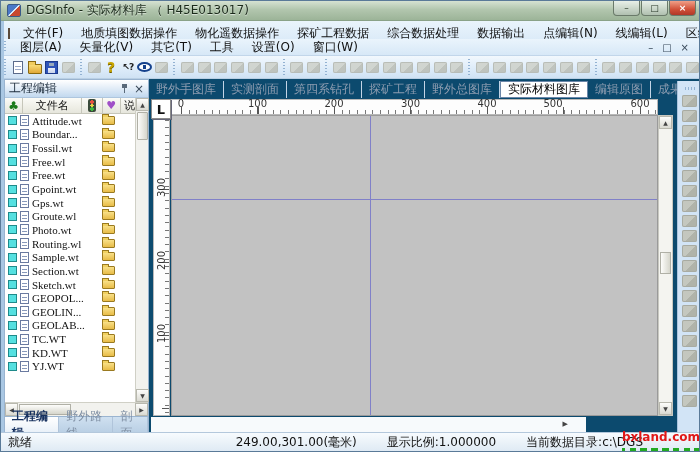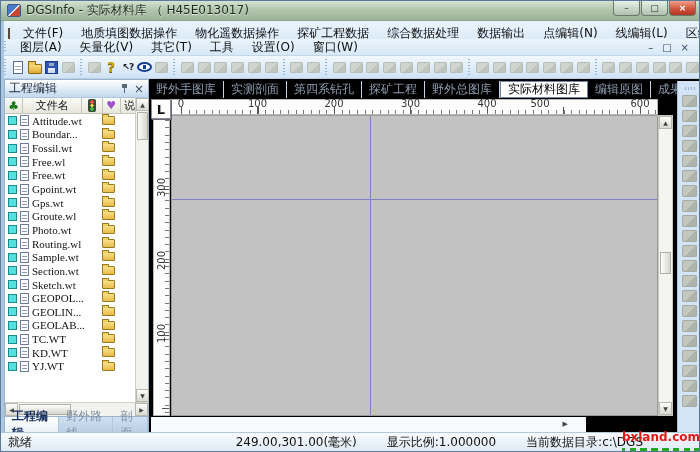--- a/index.html
+++ b/index.html
@@ -1,17 +1,17 @@
 <!DOCTYPE html>
 <html><head>
 <meta charset="utf-8">
 <style>
   * { margin:0; padding:0; box-sizing:border-box; }
   body { background:#888; font-family:"DejaVu Sans","Liberation Sans",sans-serif; }
-  #app { position:relative; width:700px; height:452px; background:#000000; overflow:hidden;
+  #app { position:relative; width:700px; height:452px; background:#0c4a6e; overflow:hidden;
          font-size:12px; color:#111; border:1px solid #5a7a98; }
 
   
   .titlebar { position:absolute; left:0; top:0; width:700px; height:20px;
     background:linear-gradient(#d6e2d2,#b2c6ae 45%,#9cb498); border-bottom:1px solid #8aa288;
     display:flex; align-items:center; padding-left:6px; }
   .app-icon { width:14px; height:13px; margin-right:5px;
     background:linear-gradient(135deg,#4a78c8 0 45%,#d8e8f8 45% 55%,#c84830 55%);
     border:1px solid #3a5a88; border-radius:2px; }
   .title-text { font-size:12px; color:#1a2a1a; text-shadow:0 1px 1px #ffffffaa; }
@@ -500,21 +500,21 @@
         <span class="ctab">编辑原图</span>
         <span class="ctab">成果数据库</span>
       </div>
     <div class="corner">L</div>
     <div class="hruler" id="hruler">
         <span style="left: 9px;">0</span>
         <span style="left: 85.5px;">100</span>
         <span style="left: 162px;">200</span>
         <span style="left: 238.5px;">300</span>
         <span style="left: 315px;">400</span>
-        <span style="left: 368px;">500</span>
+        <span style="left: 381px;">500</span>
         <span style="left: 468px;">600</span>
       </div>
     <div class="vruler" id="vruler">
         <span style="top: 62px;">300</span>
         <span style="top: 135px;">200</span>
         <span style="top: 208px;">100</span>
       </div>
     <div class="canvas">
       <div class="cross-v"></div>
       <div class="cross-h"></div>

